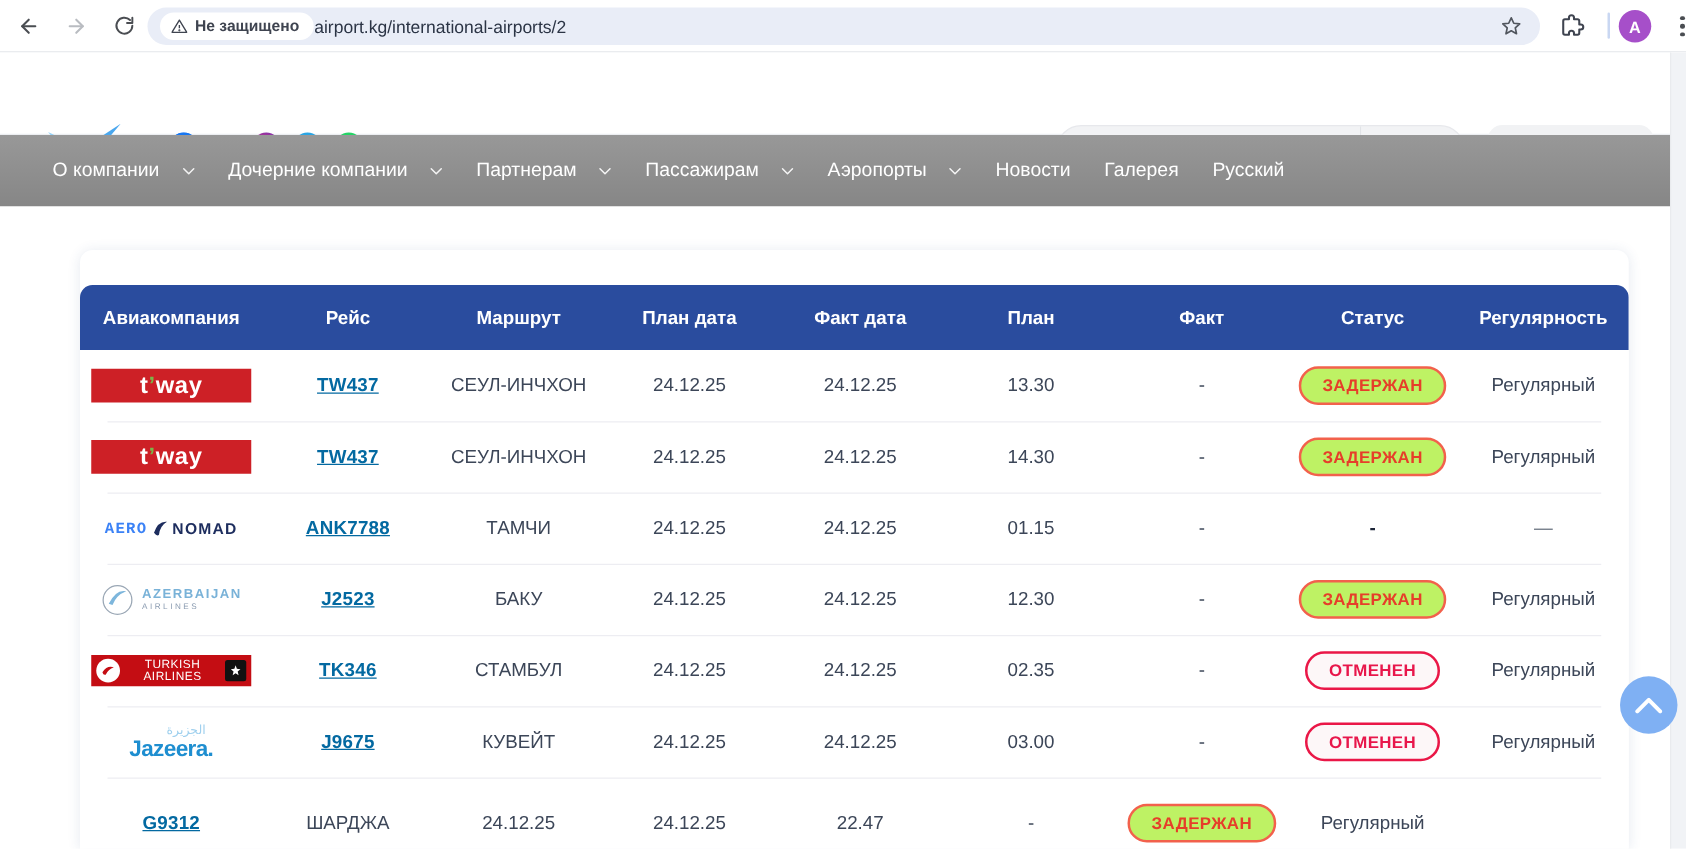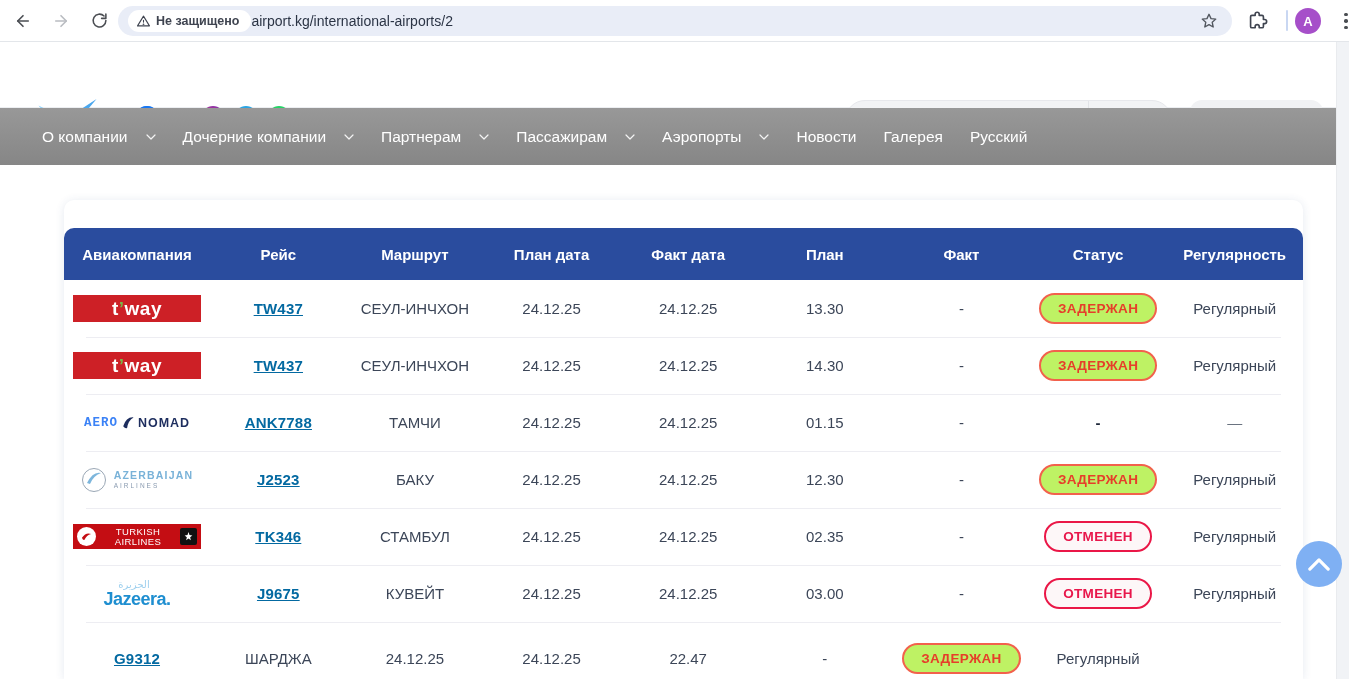--- a/index.html
+++ b/index.html
@@ -69,21 +69,21 @@
   .lg-aeronomad .w1 { color:#3b82f6;font-family:Liberation Mono, monospace; }
   .lg-aeronomad .w2 { color:#1d2d5e;text-align:right; }
   .lg-azerbaijan { display:flex; align-items:center; gap:7px; }
   .lg-azerbaijan .txt { display:flex; flex-direction:column; align-items:flex-start; line-height:1.1; }
   .lg-azerbaijan .n1 { color:#79b2d8; font-size:10.5px; letter-spacing:1.2px; font-weight:600; }
   .lg-azerbaijan .n2 { color:#8a9bb0; font-size:6.5px; letter-spacing:2px; }
   .lg-turkish { width:128px; height:25px; background:#c40d13; display:flex; align-items:center; padding:0 4px; gap:5px; }
   .lg-turkish .circ { width:19px; height:19px; border-radius:50%; background:#fff; display:flex; align-items:center; justify-content:center; flex:none; }
   .lg-turkish .tt { color:#fff; font-weight:400; font-size:9.5px; line-height:9.5px; letter-spacing:.4px; flex:1; text-align:center; }
   .lg-turkish .sa { width:17px; height:17px; background:#111; border-radius:2px; color:#fff; display:flex; align-items:center; justify-content:center; flex:none; }
-  .lg-jazeera { display:flex; flex-direction:column; line-height:1; }
+  .lg-jazeera { display:flex; flex-direction:column; align-items:flex-end; line-height:1; }
   .lg-jazeera .ar { color:#9fd0ee; font-size:10px; margin-right:6px; }
   .lg-jazeera .lat { color:#1e8ed0; font-weight:800; font-size:18px; letter-spacing:-.5px; }
   .lg-airarabia { width:128px; height:40px; background:#ee1950; display:flex; align-items:center; justify-content:center; color:#fff; font-weight:700; font-size:15px; letter-spacing:1.5px; }
 
   
   .scrollbar-track { position:absolute; right:0; top:42px; width:13px; height:637px; background:#f1f3f6; border-left:1px solid #e9ebee; }
   .scroll-top { position:absolute; left:1296px; top:541px; width:46px; height:46px; border-radius:50%; background:#7fb0f3; display:flex; align-items:center; justify-content:center; cursor:pointer; border:none; z-index:5; }
 </style>
 </head>
 <body>

